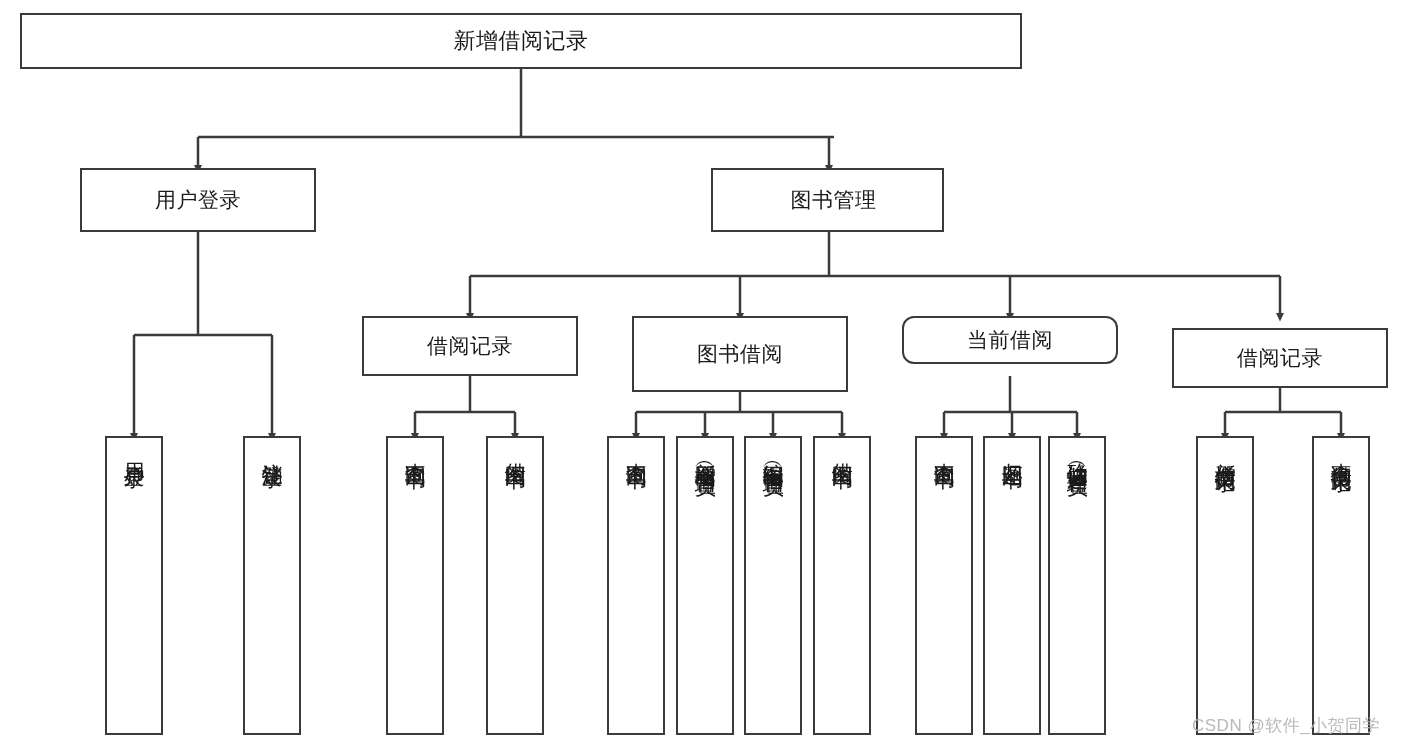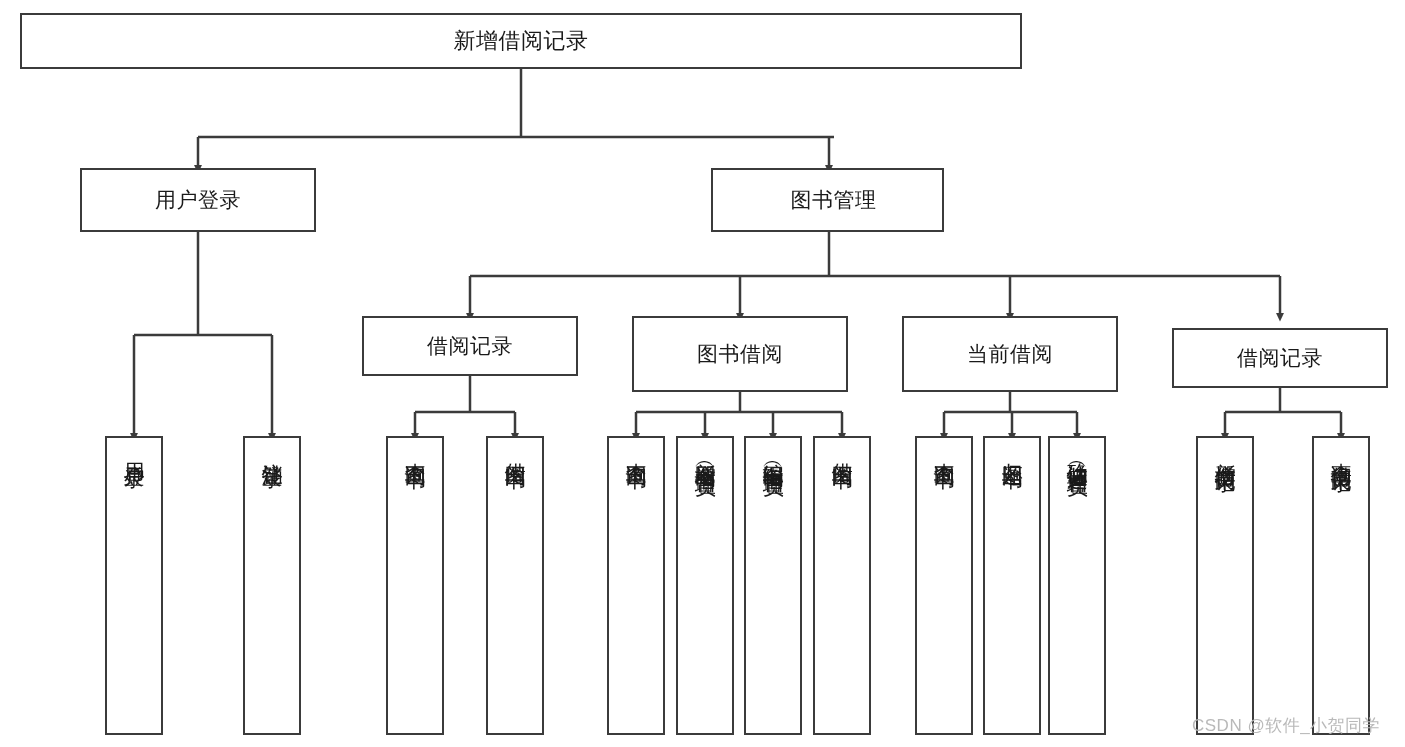--- a/index.html
+++ b/index.html
@@ -124,21 +124,21 @@
       </div>
       <div class="node-box level-2" style="left: 711px; top: 168px; width: 233px; height: 64px; padding-left: 12px;">
         <span class="node-label">图书管理</span>
       </div>
       <div class="node-box level-3" style="left: 362px; top: 316px; width: 216px; height: 60px;">
         <span class="node-label">借阅记录</span>
       </div>
       <div class="node-box level-3" style="left: 632px; top: 316px; width: 216px; height: 76px;">
         <span class="node-label">图书借阅</span>
       </div>
-      <div class="node-box level-3" style="left: 902px; top: 316px; width: 216px; height: 76px;">
+      <div class="node-box level-3" style="left: 902px; top: 316px; width: 216px; height: 48px; border-radius: 12px;">
         <span class="node-label">当前借阅</span>
       </div>
       <div class="node-box level-3" style="left: 1172px; top: 328px; width: 216px; height: 60px;">
         <span class="node-label">借阅记录</span>
       </div>
       <div class="node-box leaf" style="left: 105px; top: 436px; width: 58px; height: 299px;">
         <span class="node-label">用户登录</span>
       </div>
       <div class="node-box leaf" style="left: 243px; top: 436px; width: 58px; height: 299px;">
         <span class="node-label">注销登录</span>

